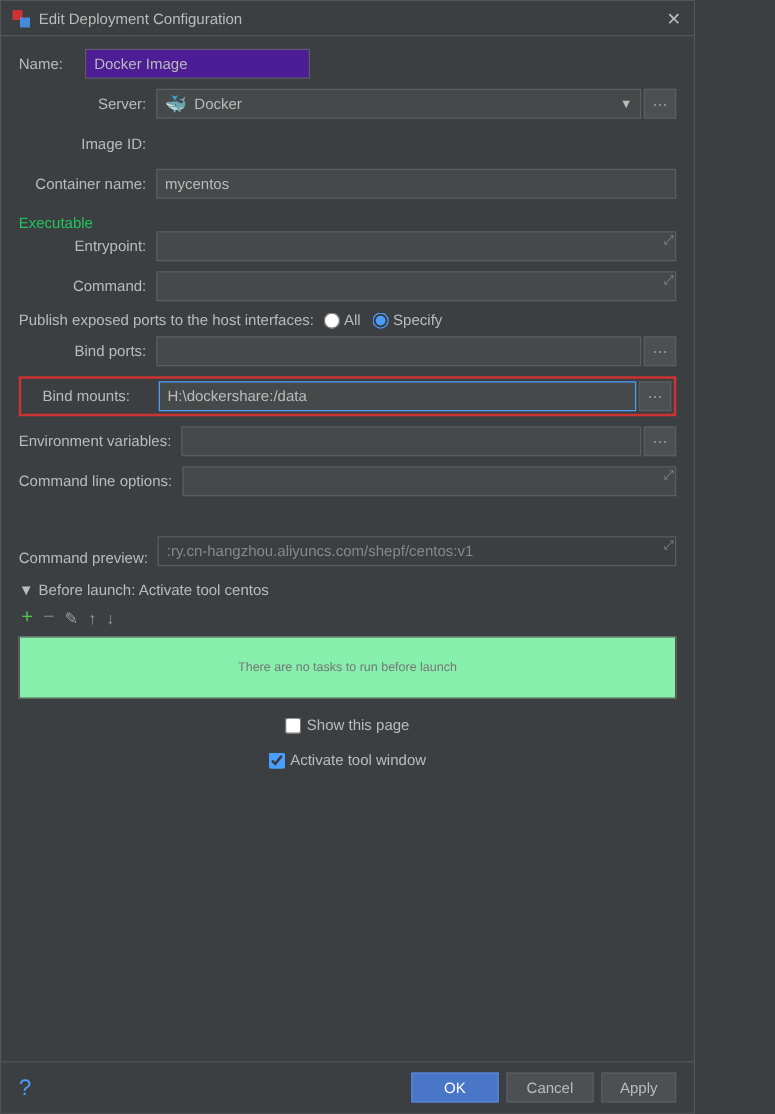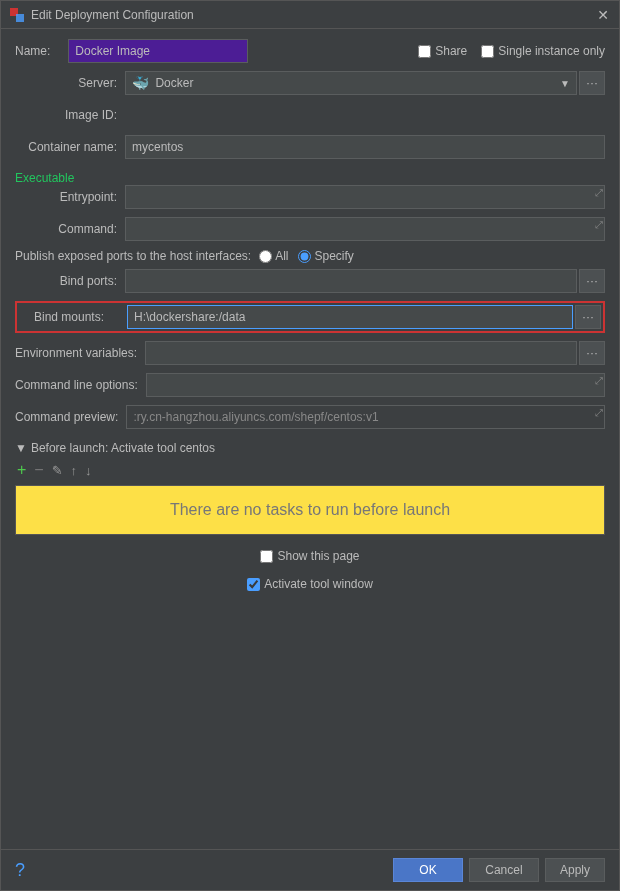--- a/index.html
+++ b/index.html
@@ -6,21 +6,21 @@
     body {
       font-family: 'Segoe UI', Arial, sans-serif;
       font-size: 12px;
       background: #3c3f41;
       color: #bbbbbb;
       width: 620px;
       height: 891px;
       overflow: hidden;
     }
     .window {
-      width: 620px;
+      width: 556px;
       height: 891px;
       background: #3c3f41;
       display: flex;
       flex-direction: column;
       border: 1px solid #555;
     }
     .title-bar {
       background: #3c3f41;
       border-bottom: 1px solid #555;
       display: flex;
@@ -198,22 +198,23 @@
     }
     .bind-mounts-label {
       color: #bbbbbb;
       font-size: 12px;
       min-width: 108px;
       text-align: center;
       padding-right: 8px;
     }
     .command-preview-row {
       display: flex;
-      align-items: center;
-      margin-bottom: 8px;
+      align-items: flex-end;
+      margin-bottom: 8px;
+      margin-top: 24px;
     }
     .before-launch-section {
       margin-top: 4px;
       margin-bottom: 6px;
     }
     .before-launch-header {
       display: flex;
       align-items: center;
       gap: 4px;
       margin-bottom: 6px;
@@ -237,28 +238,28 @@
       align-items: center;
     }
     .toolbar-btn.gray {
       color: #777;
     }
     .toolbar-btn.action {
       color: #999;
       font-size: 13px;
     }
     .tasks-placeholder {
-      background: #fde047;
+      background: #86efac;
       border: 1px solid #555;
       min-height: 50px;
       display: flex;
       align-items: center;
       justify-content: center;
       color: #777;
-      font-size: 16px;
+      font-size: 10px;
       margin-bottom: 8px;
     }
     .bottom-checkboxes {
       display: flex;
       align-items: center;
       gap: 14px;
       margin-bottom: 10px;
       flex-direction: column;
     }
     .footer {
@@ -340,30 +341,20 @@
       <span class="title-text">Edit Deployment Configuration</span>
     </div>
     <div class="close-btn">✕</div>
   </div>
 
   <div class="content">
 
     <div class="name-row">
       <span class="label" style="min-width:auto;text-align:right;padding-right:8px;">Name:</span>
       <input class="name-input" type="text" value="Docker Image" style="">
-      <div class="checkbox-group">
-        <div class="checkbox-item">
-          <input type="checkbox" style="">
-          <label>Share</label>
-        </div>
-        <div class="checkbox-item">
-          <input type="checkbox" style="">
-          <label>Single instance only</label>
-        </div>
-      </div>
     </div>
 
     <div class="server-row">
       <span class="label">Server:</span>
       <div class="server-select" style="flex:1;">
         <span class="docker-icon">🐳</span>
         <span>Docker</span>
         <span class="dropdown-arrow">▼</span>
       </div>
       <button class="btn-dots">···</button>

